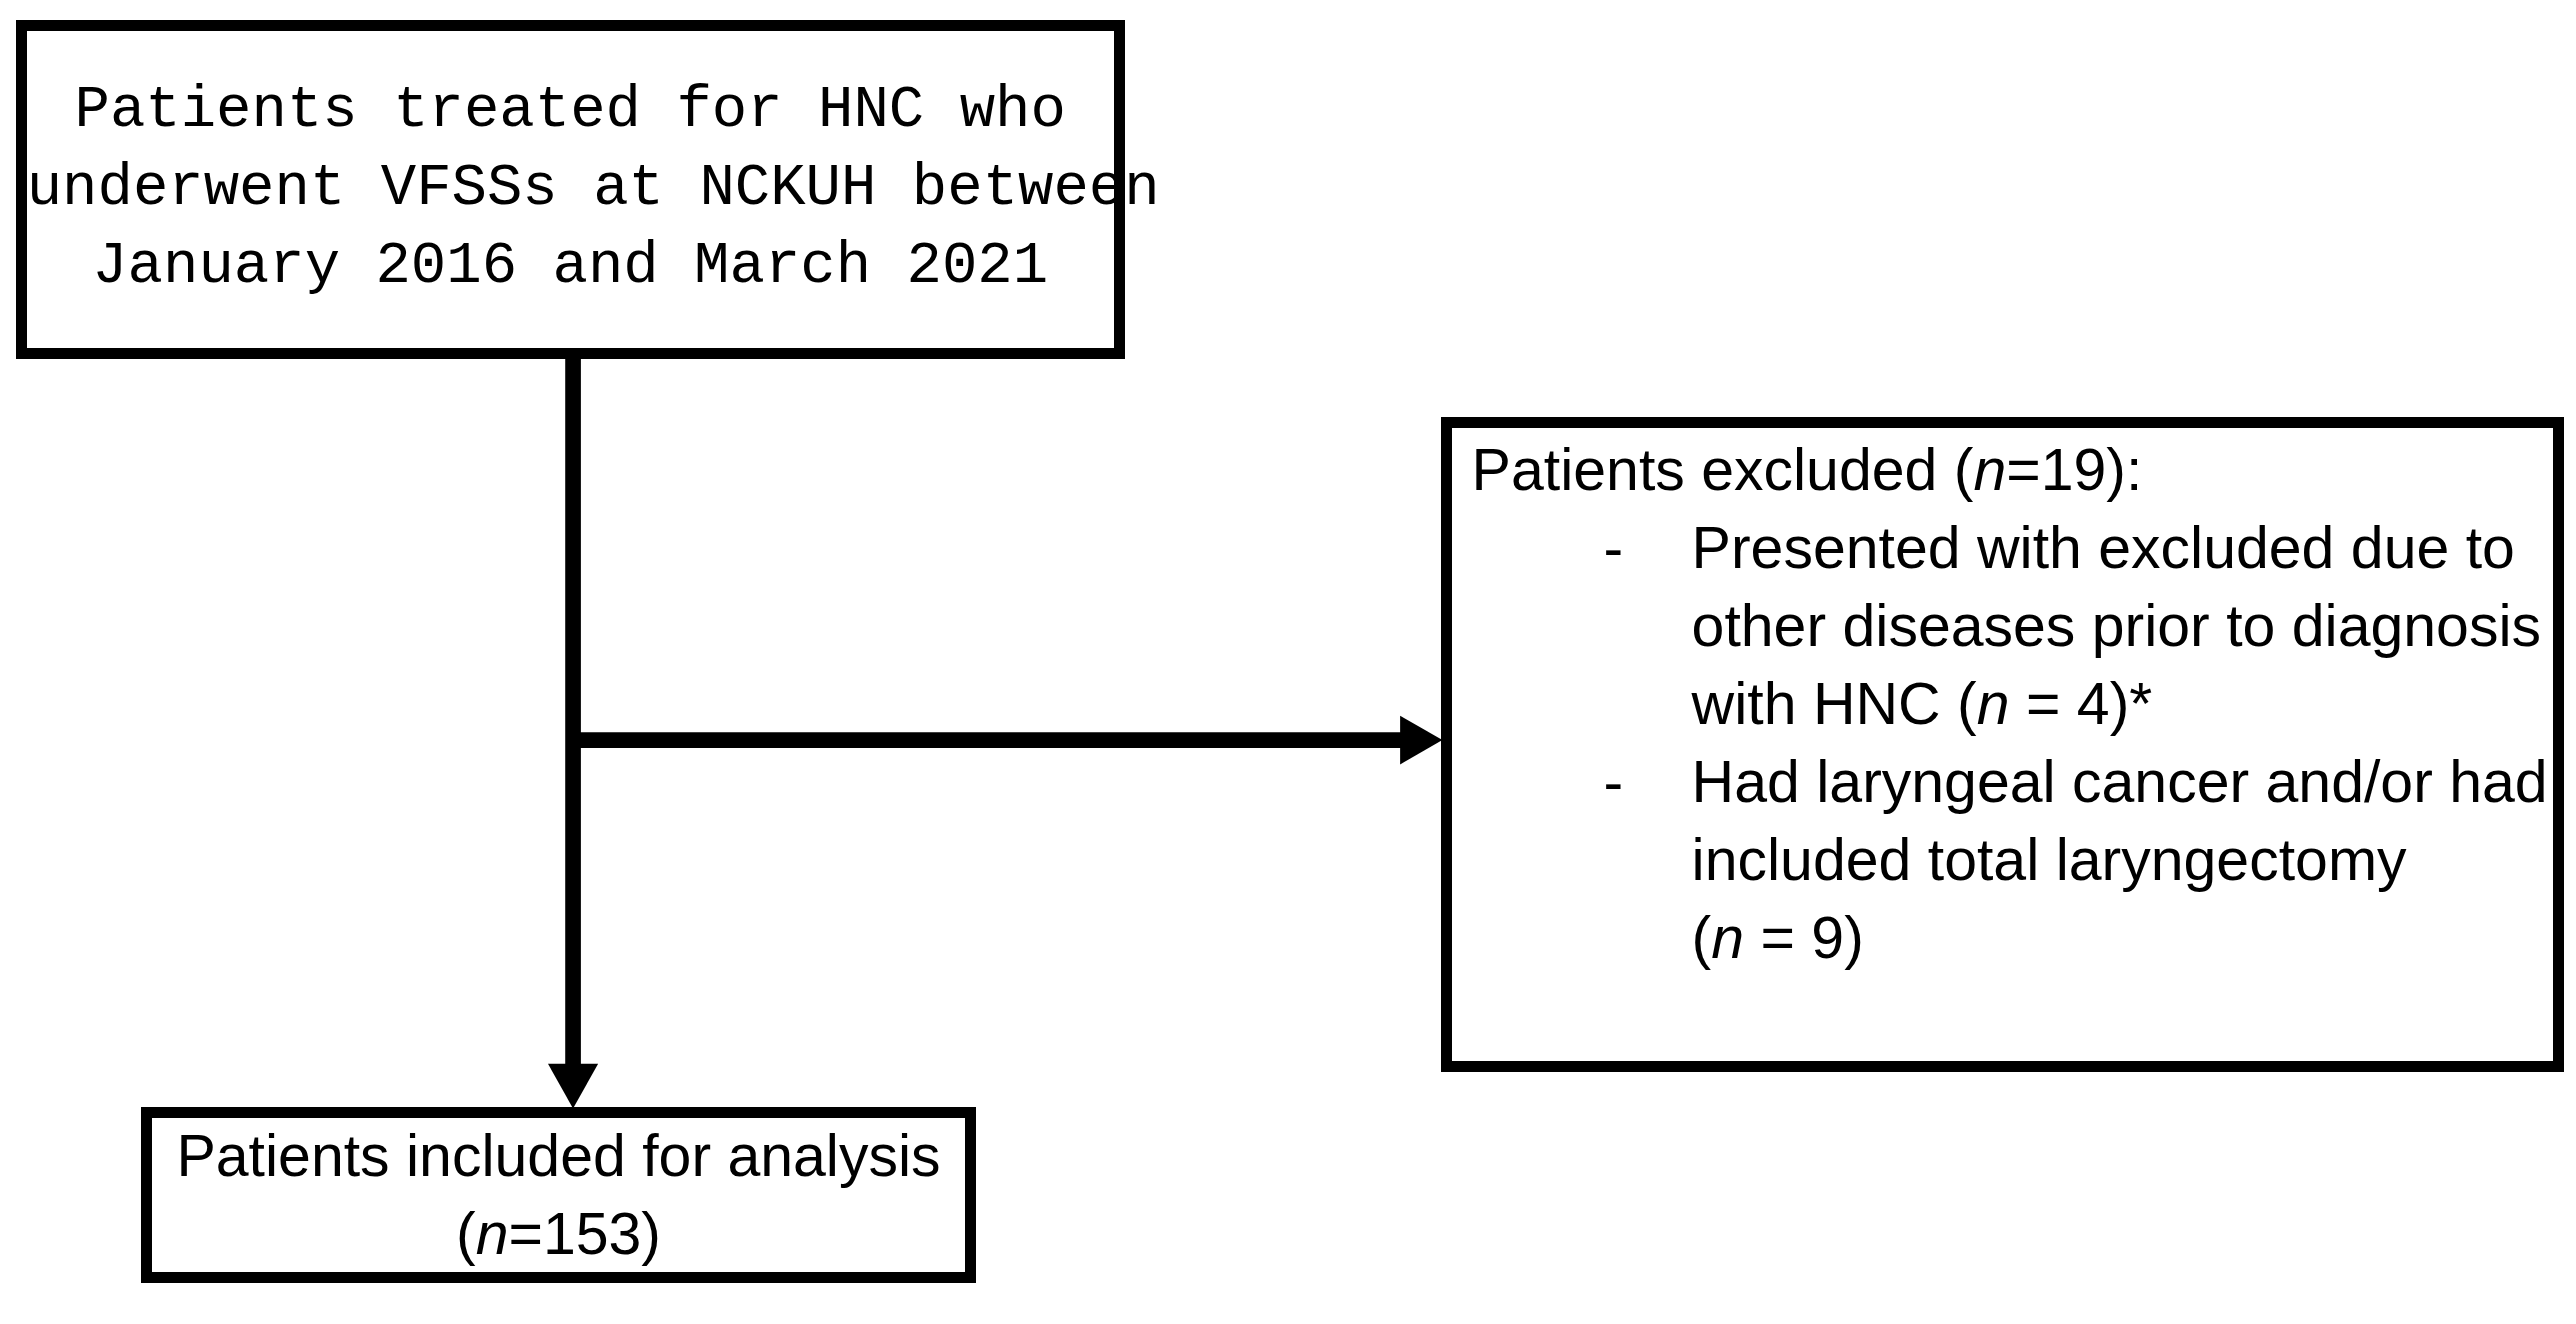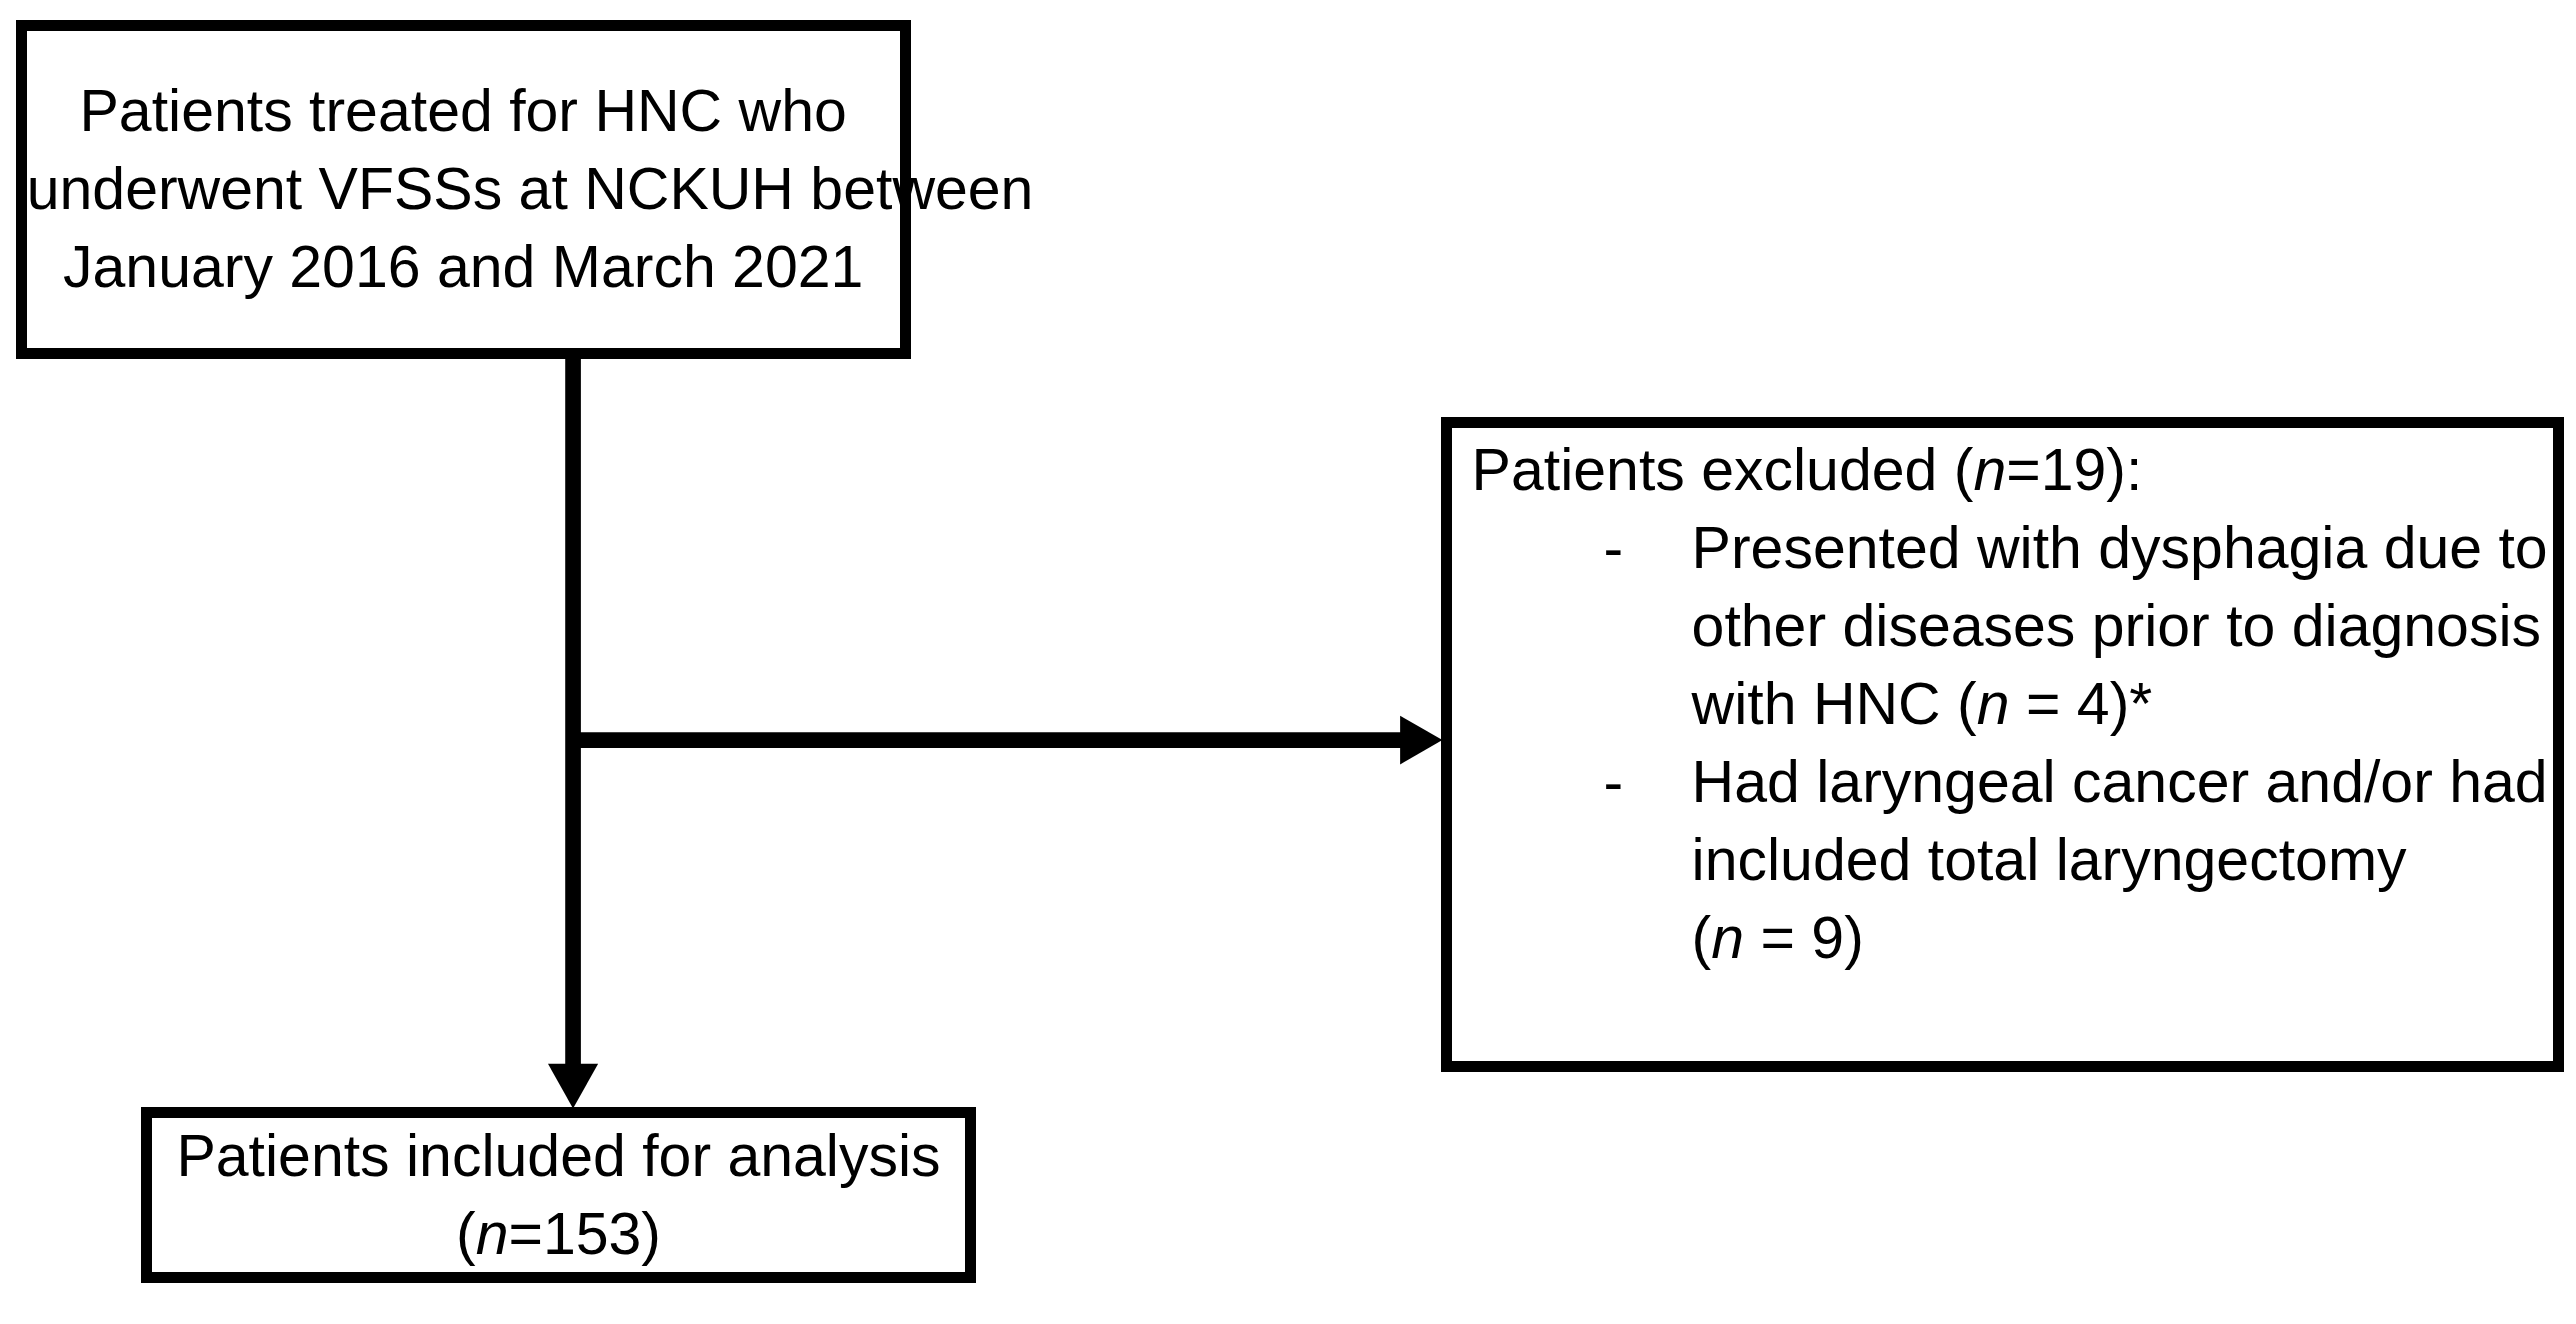--- a/index.html
+++ b/index.html
@@ -36,22 +36,23 @@
     flex-direction: column;
     justify-content: center;
   }
   .center-box .tline {
     text-align: center;
     white-space: nowrap;
   }
   .top-box {
     left: 15.7px;
     top: 19.6px;
-    width: 895px;
+    width: 1109px;
     height: 339px;
+    font-family: Liberation Mono, monospace;
   }
   .included-box {
     left: 141px;
     top: 1107px;
     width: 835px;
     height: 176px;
   }
   .excluded-box {
     left: 1441px;
     top: 417px;
@@ -89,21 +90,21 @@
 
   <div class="box center-box top-box">
     <div class="tline">Patients treated for HNC who</div>
     <div class="tline">underwent VFSSs at NCKUH between</div>
     <div class="tline">January 2016 and March 2021</div>
   </div>
 
   <div class="box excluded-box">
     <div class="ex-line"><span>Patients excluded (</span><span class="it">n</span><span>=19):</span></div>
 
-    <div class="ex-line"><span class="dash">-</span><span>Presented with dysphagia due to</span></div>
+    <div class="ex-line"><span class="dash">-</span><span>Presented with excluded due to</span></div>
     <div class="ex-line cont">other diseases prior to diagnosis</div>
     <div class="ex-line cont"><span>with HNC (</span><span class="it">n</span><span> = 4)*</span></div>
 
     <div class="ex-line"><span class="dash">-</span><span>Had laryngeal cancer and/or had</span></div>
     <div class="ex-line cont">included total laryngectomy</div>
     <div class="ex-line cont"><span>(</span><span class="it">n</span><span> = 9)</span></div>
 
   </div>
 
   <div class="box center-box included-box">

